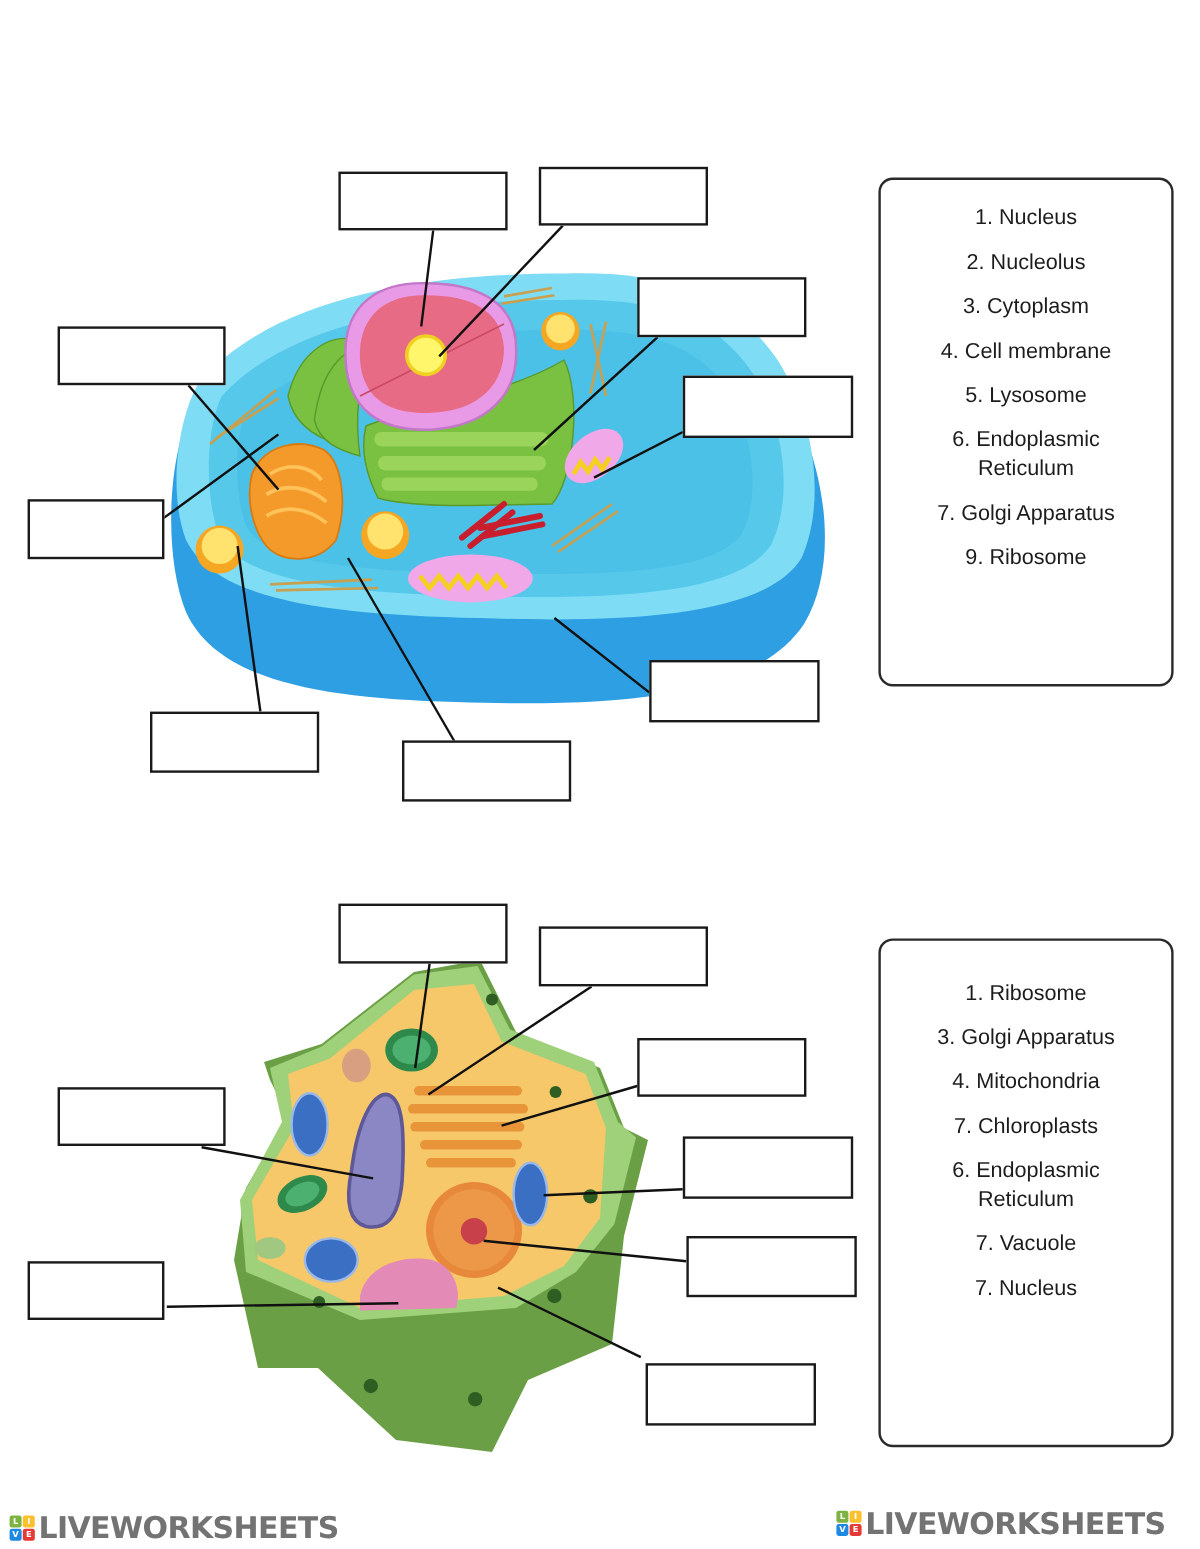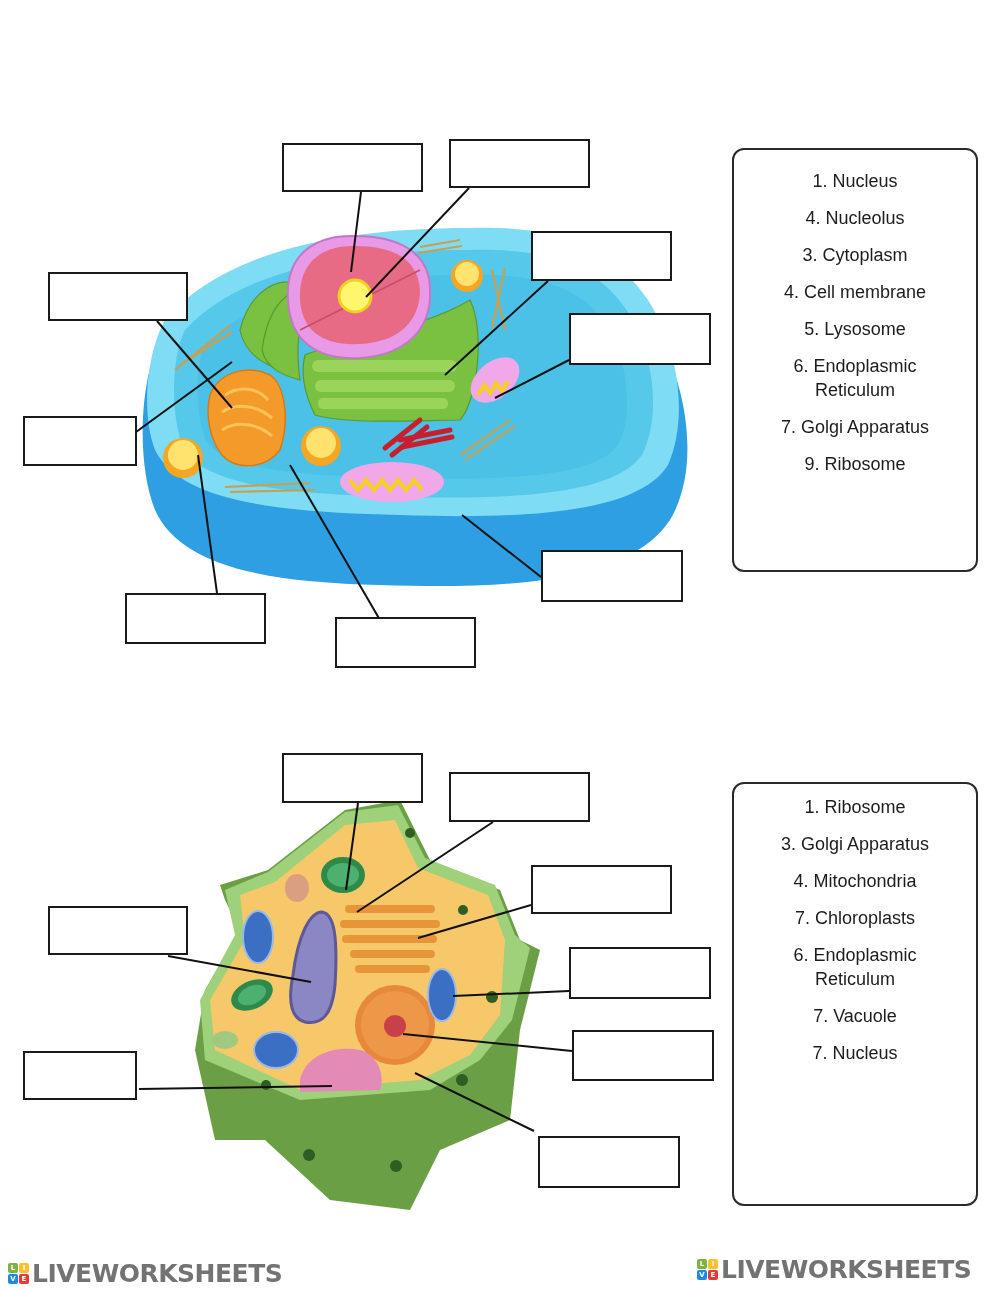--- a/index.html
+++ b/index.html
@@ -185,21 +185,21 @@
 <div class="label-box" style="left:335px;top:617px;width:141px;height:51px;">
   <input value="" style="">
 </div>
 <div class="label-box" style="left:541px;top:550px;width:142px;height:52px;">
   <input value="" style="">
 </div>
 
 <div class="word-bank" style="left:732px;top:148px;width:246px;height:424px;padding-top:20px;">
   <ol>
     <li>1. Nucleus</li>
-    <li>4. Nucleolus</li>
+    <li>2. Nucleolus</li>
     <li>3. Cytoplasm</li>
     <li>4. Cell membrane</li>
     <li>5. Lysosome</li>
     <li style="margin-bottom:2px;">6. Endoplasmic</li>
     <li>Reticulum</li>
     <li>7. Golgi Apparatus</li>
     <li>9. Ribosome</li>
   </ol>
 </div>
 
@@ -221,21 +221,21 @@
 <div class="label-box" style="left:538px;top:1136px;width:142px;height:52px;">
   <input value="" style="">
 </div>
 <div class="label-box" style="left:48px;top:906px;width:140px;height:49px;">
   <input value="" style="">
 </div>
 <div class="label-box" style="left:23px;top:1051px;width:114px;height:49px;">
   <input value="" style="">
 </div>
 
-<div class="word-bank" style="left:732px;top:782px;width:246px;height:424px;padding-top:12px;">
+<div class="word-bank" style="left:732px;top:782px;width:246px;height:424px;padding-top:32px;">
   <ol>
     <li>1. Ribosome</li>
     <li>3. Golgi Apparatus</li>
     <li>4. Mitochondria</li>
     <li>7. Chloroplasts</li>
     <li style="margin-bottom:2px;">6. Endoplasmic</li>
     <li>Reticulum</li>
     <li>7. Vacuole</li>
     <li>7. Nucleus</li>
   </ol>

